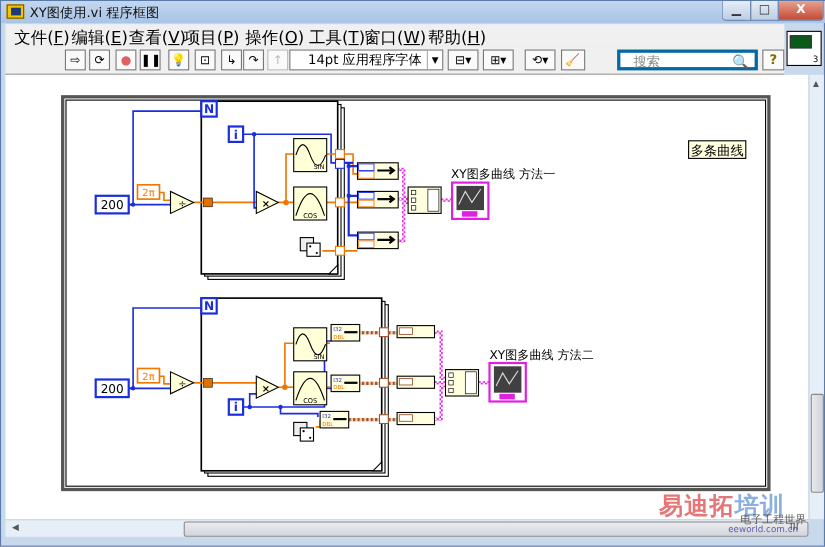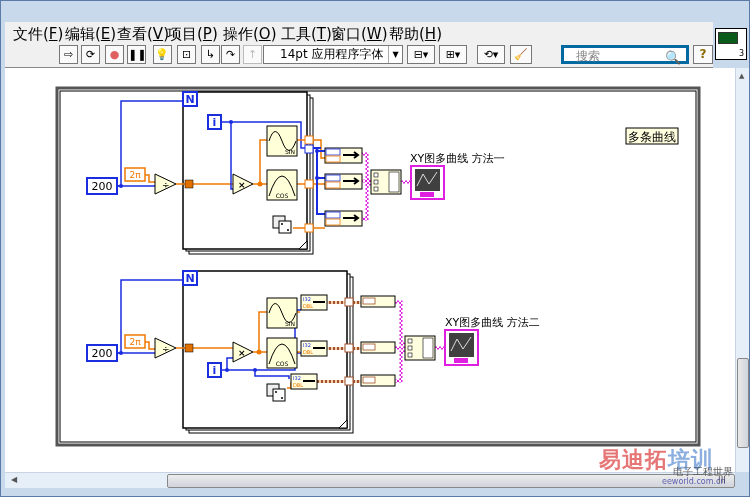--- a/index.html
+++ b/index.html
@@ -41,20 +41,27 @@
   #wm-top .r { color: rgba(220,60,60,0.7); }
   #wm-top .b { color: rgba(90,140,210,0.7); }
   #wm-mid { position: absolute; left: 80px; top: 20px; font-size: 10px; color: rgba(60,60,60,0.8); }
   #wm-site { position: absolute; left: 69px; top: 32px; font-size: 8px; color: rgba(60,60,160,0.8); }
   #wm-bottom { position: absolute; left: 4px; top: 35px; font-size: 14px; color: rgba(120,120,120,0.75); letter-spacing: 1px; }
 </style>
 </head>
 <body>
 
 <div id="window">
+  <div id="titlebar">
+    <div id="title-icon"></div>
+    <div id="title-text">XY图使用.vi 程序框图</div>
+    <div id="btn-min" class="winbtn">▁</div>
+    <div id="btn-max" class="winbtn">□</div>
+    <div id="btn-close" class="winbtn">X</div>
+  </div>
 
   <div id="menubar">
       <div class="menu-item" style="left: 8px;"><span>文件</span><span>(<u>F</u>)</span></div>
       <div class="menu-item" style="left: 60px;"><span>编辑</span><span>(<u>E</u>)</span></div>
       <div class="menu-item" style="left: 112px;"><span>查看</span><span>(<u>V</u>)</span></div>
       <div class="menu-item" style="left: 162px;"><span>项目</span><span>(<u>P</u>)</span></div>
       <div class="menu-item" style="left: 218px;"><span>操作</span><span>(<u>O</u>)</span></div>
       <div class="menu-item" style="left: 276px;"><span>工具</span><span>(<u>T</u>)</span></div>
       <div class="menu-item" style="left: 326px;"><span>窗口</span><span>(<u>W</u>)</span></div>
       <div class="menu-item" style="left: 384px;"><span>帮助</span><span>(<u>H</u>)</span></div>

